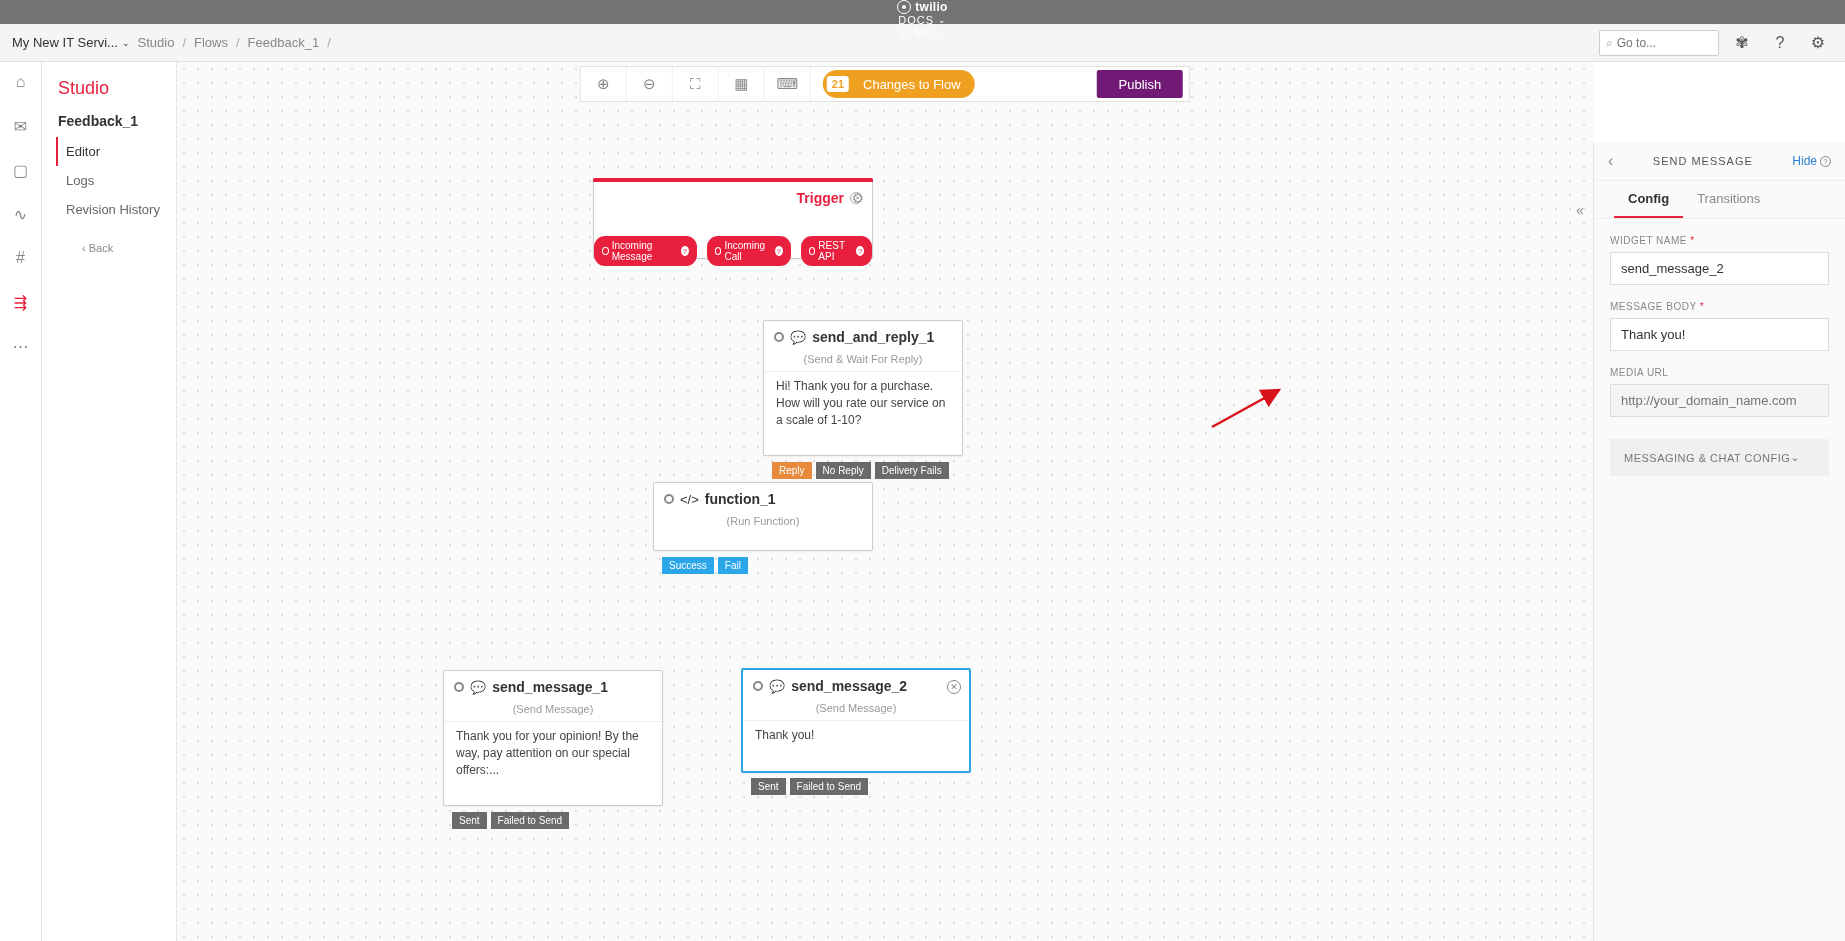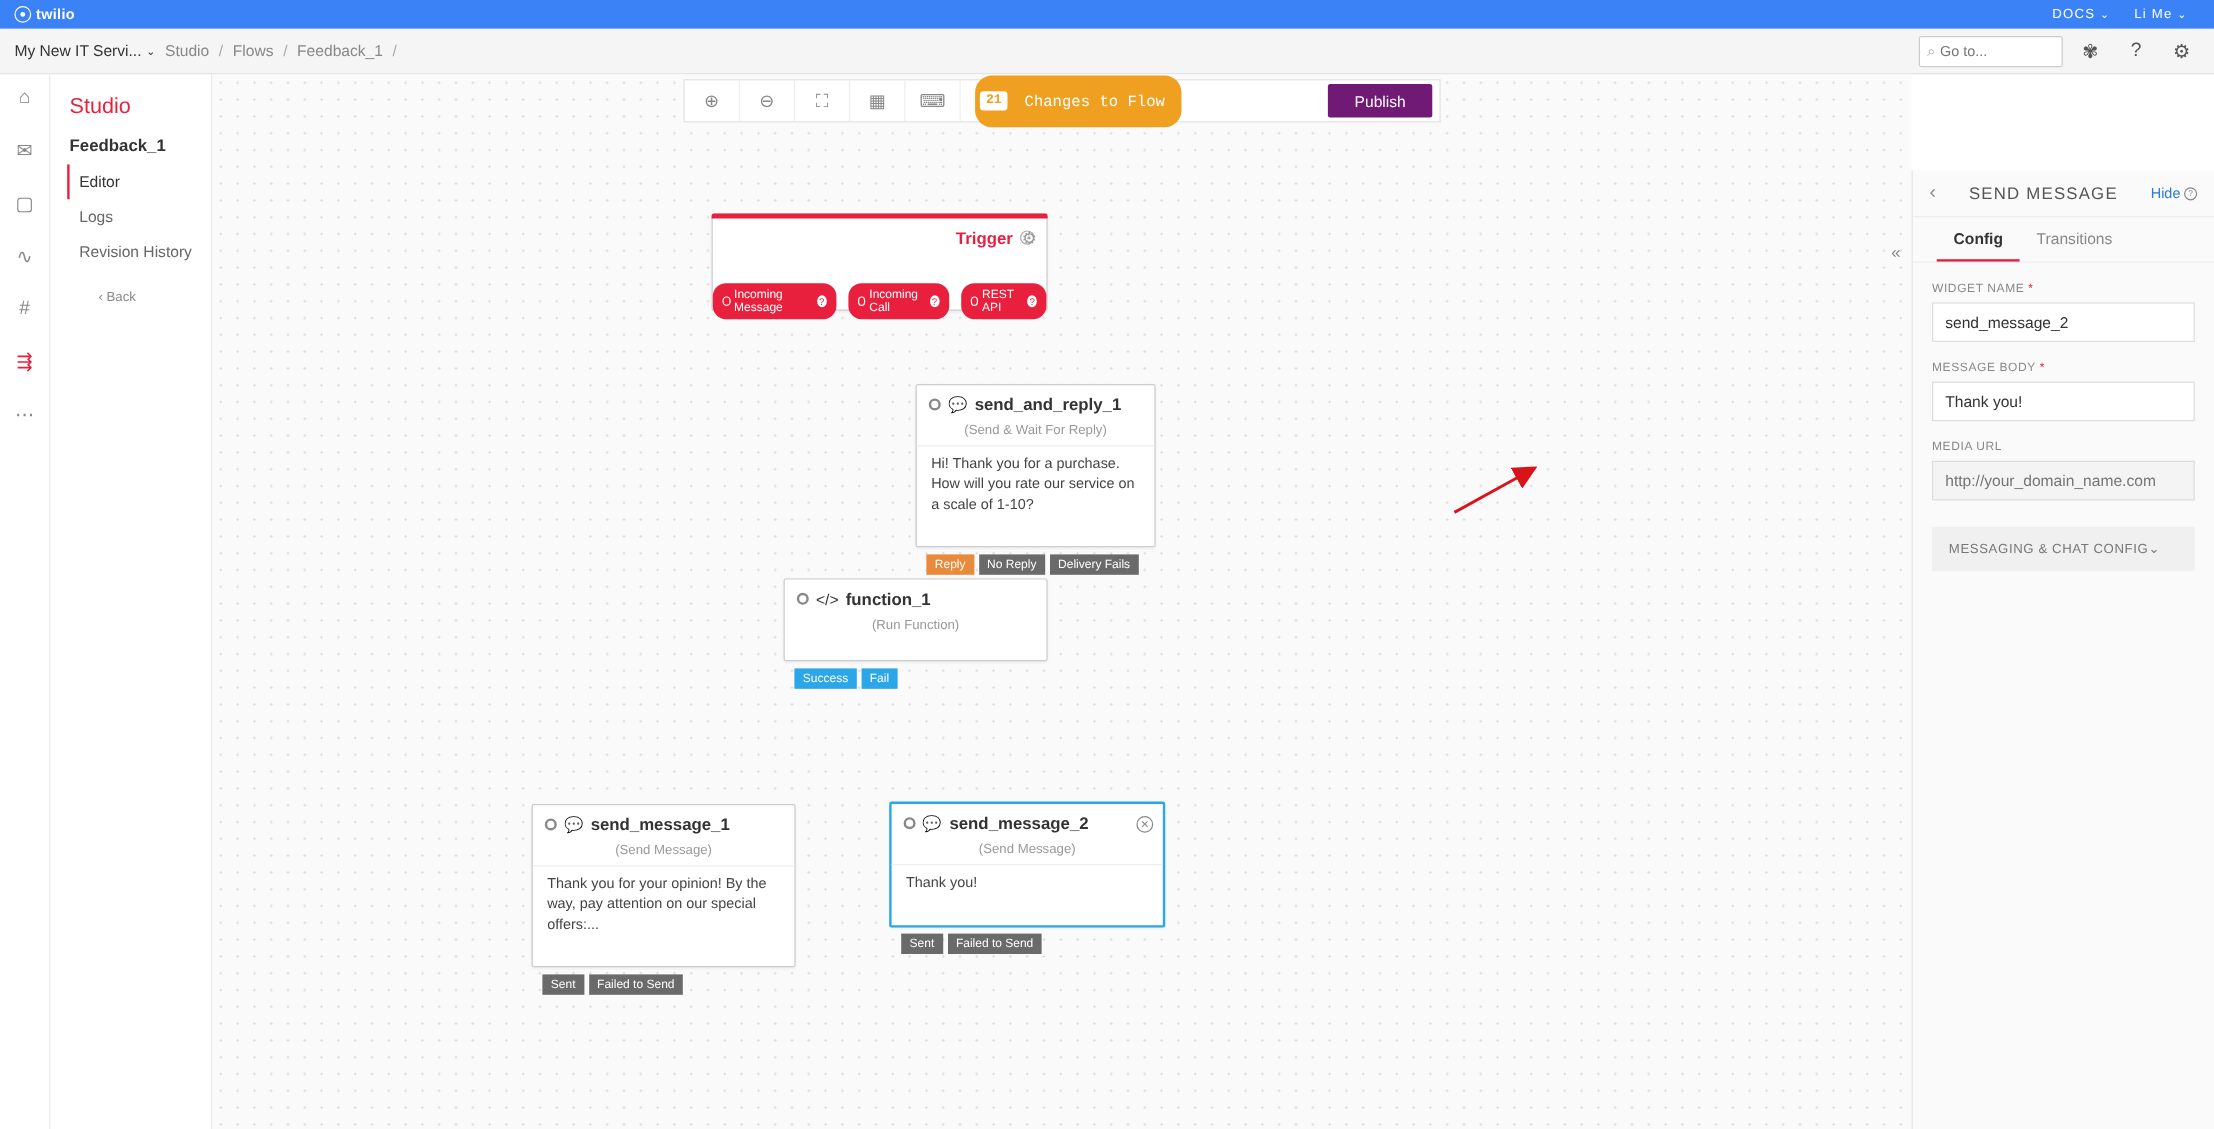--- a/index.html
+++ b/index.html
@@ -1,19 +1,19 @@
 <!DOCTYPE html>
 <html><head>
 <meta charset="utf-8">
 <style>
 * { box-sizing: border-box; margin: 0; padding: 0; }
 body { font-family: -apple-system, BlinkMacSystemFont, "Segoe UI", Helvetica, Arial, sans-serif; font-size: 13px; color: #333; background: #fff; overflow: hidden; }
 
 
-.top-header { height: 24px; background: #3b82f6; display: flex; align-items: center; padding: 0 12px; color: #fff; font-size: 12px; }
+.top-header { height: 24px; background: #737373; display: flex; align-items: center; padding: 0 12px; color: #fff; font-size: 12px; flex-direction: column; }
 .top-header .logo { display: flex; align-items: center; gap: 4px; font-weight: bold; letter-spacing: 0.3px; }
 .top-header .logo-icon { width: 14px; height: 14px; border: 1.5px solid #fff; border-radius: 50%; position: relative; display: flex; align-items: center; justify-content: center; }
 .top-header .logo-icon::after { content: ''; width: 4px; height: 4px; background: #fff; border-radius: 50%; }
 .top-header .spacer { flex: 1; }
 .top-header .hdr-link { padding: 0 10px; display: flex; align-items: center; gap: 4px; cursor: pointer; letter-spacing: 1px; font-size: 11px; }
 .chev-down { font-size: 9px; }
 
 
 .breadcrumb-bar { height: 38px; background: #f5f5f5; border-bottom: 1px solid #e0e0e0; display: flex; align-items: center; padding: 0 12px; gap: 8px; font-size: 13px; color: #888; }
 .breadcrumb-bar .project { color: #333; font-weight: 500; display: flex; align-items: center; gap: 4px; }
@@ -40,21 +40,21 @@
 .sidebar .sb-item.active { border-left: 2px solid #e81f3d; color: #333; font-weight: 500; }
 .sidebar .sb-back { padding: 10px 8px; color: #888; font-size: 11px; margin-top: 8px; cursor: pointer; margin-left: 24px; }
 
 
 .canvas-wrap { flex: 1; position: relative; background: #fafafa; background-image: radial-gradient(#ddd 1px, transparent 1px); background-size: 14px 14px; overflow: hidden; }
 
 
 .canvas-toolbar { position: absolute; top: 4px; left: 50%; transform: translateX(-50%); display: flex; align-items: center; gap: 0; background: #fff; border: 1px solid #e0e0e0; height: 36px; }
 .ct-btn { width: 46px; height: 100%; border-right: 1px solid #eee; display: flex; align-items: center; justify-content: center; color: #888; cursor: pointer; font-size: 15px; }
 .ct-btn:last-of-type { border-right: none; }
-.changes-pill { background: #f0a020; color: #fff; height: 43px; border-radius: 14px; display: flex; align-items: center; padding: 0 14px 0 4px; margin: 0 12px; font-size: 13px; gap: 14px; cursor: pointer; font-family: Liberation Mono, monospace; }
+.changes-pill { background: #f0a020; color: #fff; height: 28px; border-radius: 14px; display: flex; align-items: center; padding: 0 14px 0 4px; margin: 0 12px; font-size: 13px; gap: 14px; cursor: pointer; }
 .changes-pill .badge { background: #fff; color: #f0a020; border-radius: 3px; padding: 2px 5px; font-size: 11px; font-weight: 600; }
 .publish-btn { background: #701a75; color: #fff; height: 28px; border-radius: 2px; padding: 0 22px; margin: 0 6px 0 110px; font-size: 13px; display: flex; align-items: center; cursor: pointer; }
 
 
 .node { position: absolute; background: #fff; border: 1px solid #ccc; border-radius: 2px; box-shadow: 0 1px 2px rgba(0,0,0,0.05); }
 .node.selected { border: 2px solid #2ba6e8; }
 .node .node-bar { height: 4px; background: #e81f3d; border-radius: 2px 2px 0 0; margin: -1px -1px 0 -1px; }
 .node .node-title-row { display: flex; align-items: center; padding: 8px 10px; gap: 6px; position: relative; }
 .node .node-dot { width: 10px; height: 10px; border: 2px solid #888; border-radius: 50%; background: #fff; flex-shrink: 0; }
 .node .node-title { font-weight: 600; font-size: 14px; }
@@ -75,21 +75,21 @@
 .out-stub { display: flex; flex-direction: column; align-items: center; }
 
 
 .connections { position: absolute; inset: 0; pointer-events: none; }
 
 
 .inspector { width: 252px; background: #fafafa; border-left: 1px solid #e6e6e6; display: flex; flex-direction: column; padding: 0; position: relative; margin-top: 80px; height: calc(100% - 80px); }
 .panel-collapse { position: absolute; left: -18px; top: 60px; color: #888; font-size: 14px; cursor: pointer; }
 .insp-header { display: flex; align-items: center; padding: 10px 14px; border-bottom: 1px solid #eee; gap: 8px; }
 .insp-header .back-chev { color: #888; cursor: pointer; font-size: 16px; }
-.insp-header .title { flex: 1; text-align: center; font-size: 14px; letter-spacing: 1px; color: #555; }
+.insp-header .title { flex: 1; text-align: center; font-size: 11px; letter-spacing: 1px; color: #555; }
 .insp-header .hide { color: #2b7cd3; font-size: 12px; cursor: pointer; display: flex; align-items: center; gap: 3px; }
 .insp-tabs { display: flex; border-bottom: 1px solid #eee; padding: 0 20px; }
 .insp-tab { padding: 10px 14px; font-size: 13px; color: #888; cursor: pointer; border-bottom: 2px solid transparent; }
 .insp-tab.active { color: #333; font-weight: 600; border-bottom: 2px solid #e81f3d; }
 .insp-body { padding: 16px; flex: 1; overflow-y: auto; }
 .field-label { font-size: 10px; letter-spacing: 0.5px; color: #888; margin-bottom: 6px; }
 .field-label .req { color: #e81f3d; }
 .field-input { width: 100%; padding: 8px 10px; border: 1px solid #ddd; background: #fff; font-size: 13px; margin-bottom: 16px; color: #333; }
 .field-input.disabled { background: #f4f4f4; color: #aaa; }
 .collapse-section { background: #f0f0f0; padding: 12px 14px; font-size: 11px; letter-spacing: 0.5px; color: #777; display: flex; align-items: center; justify-content: flex-start; cursor: pointer; margin-top: 6px; }

